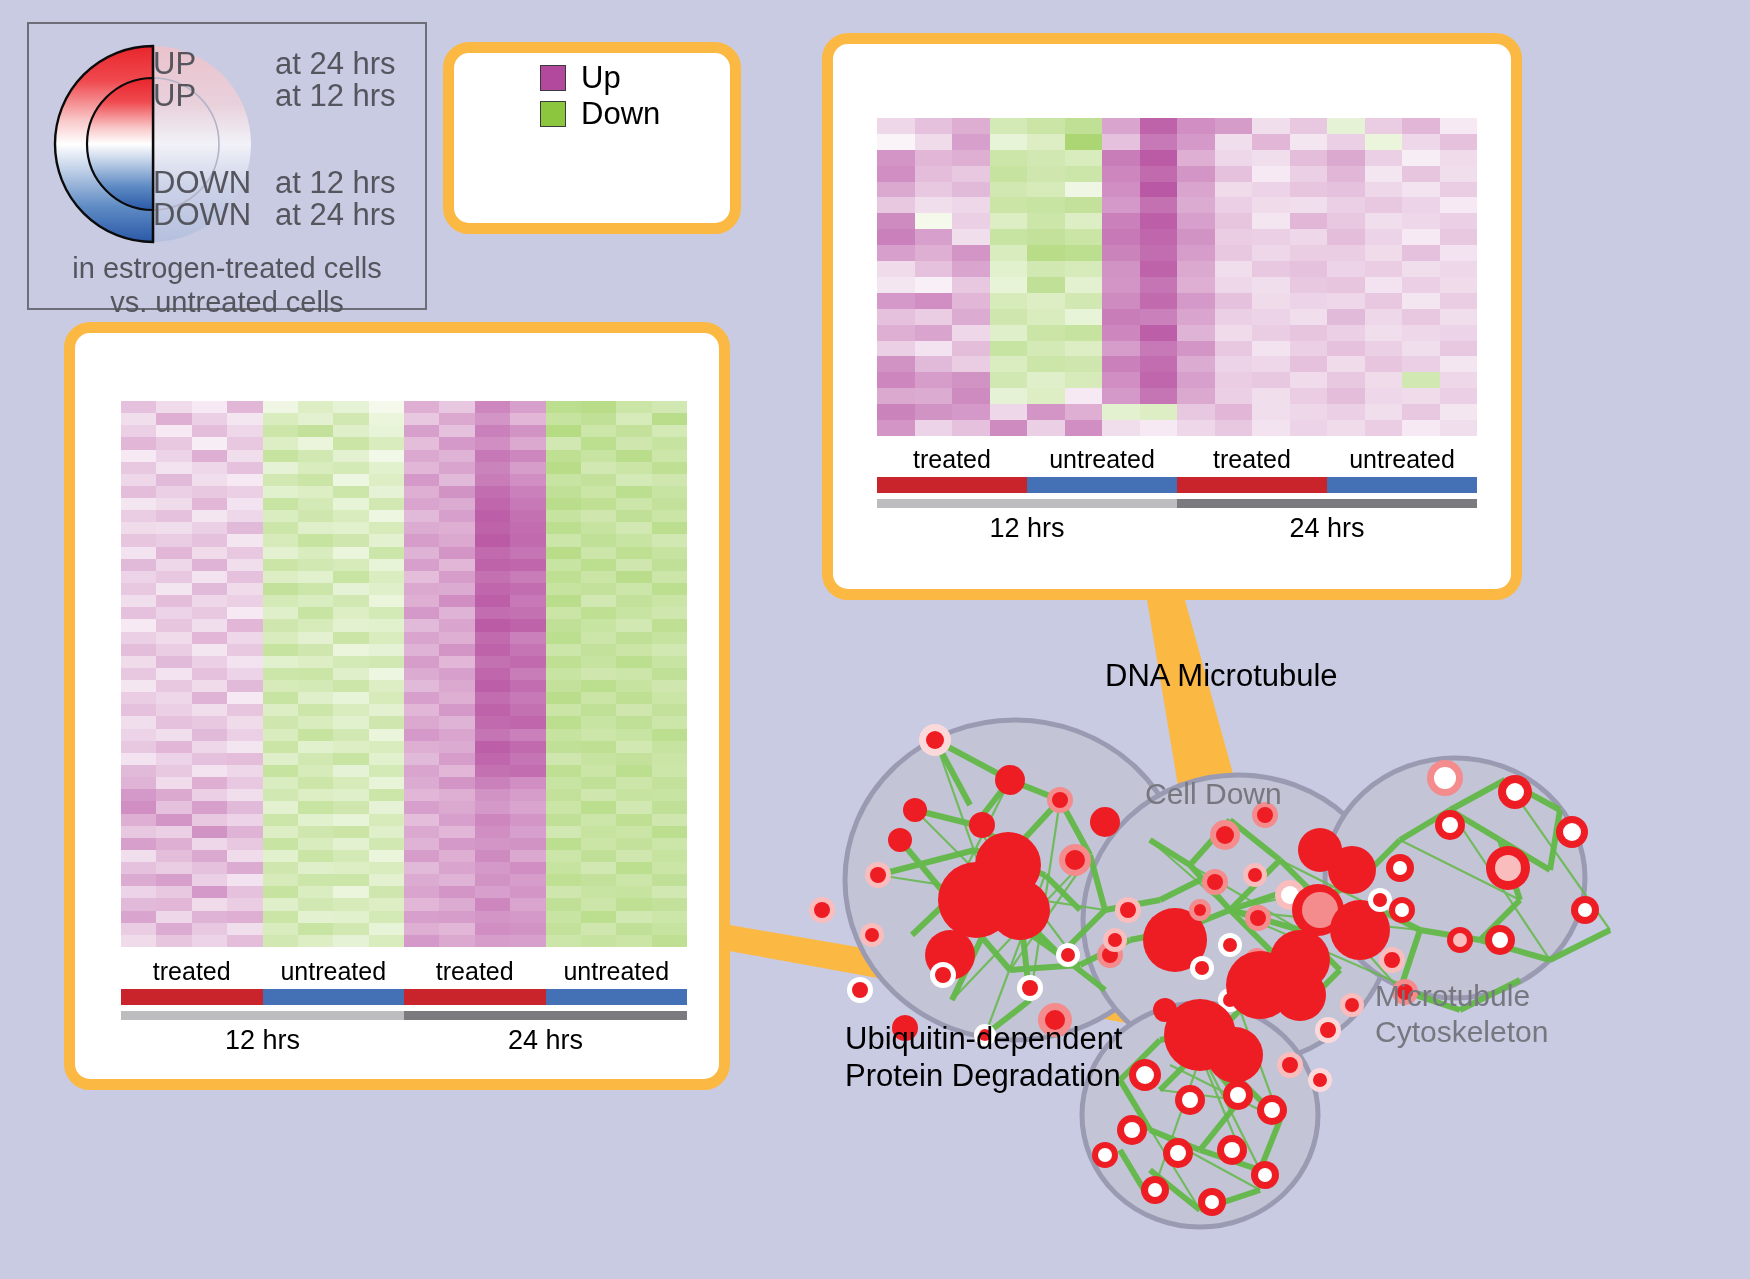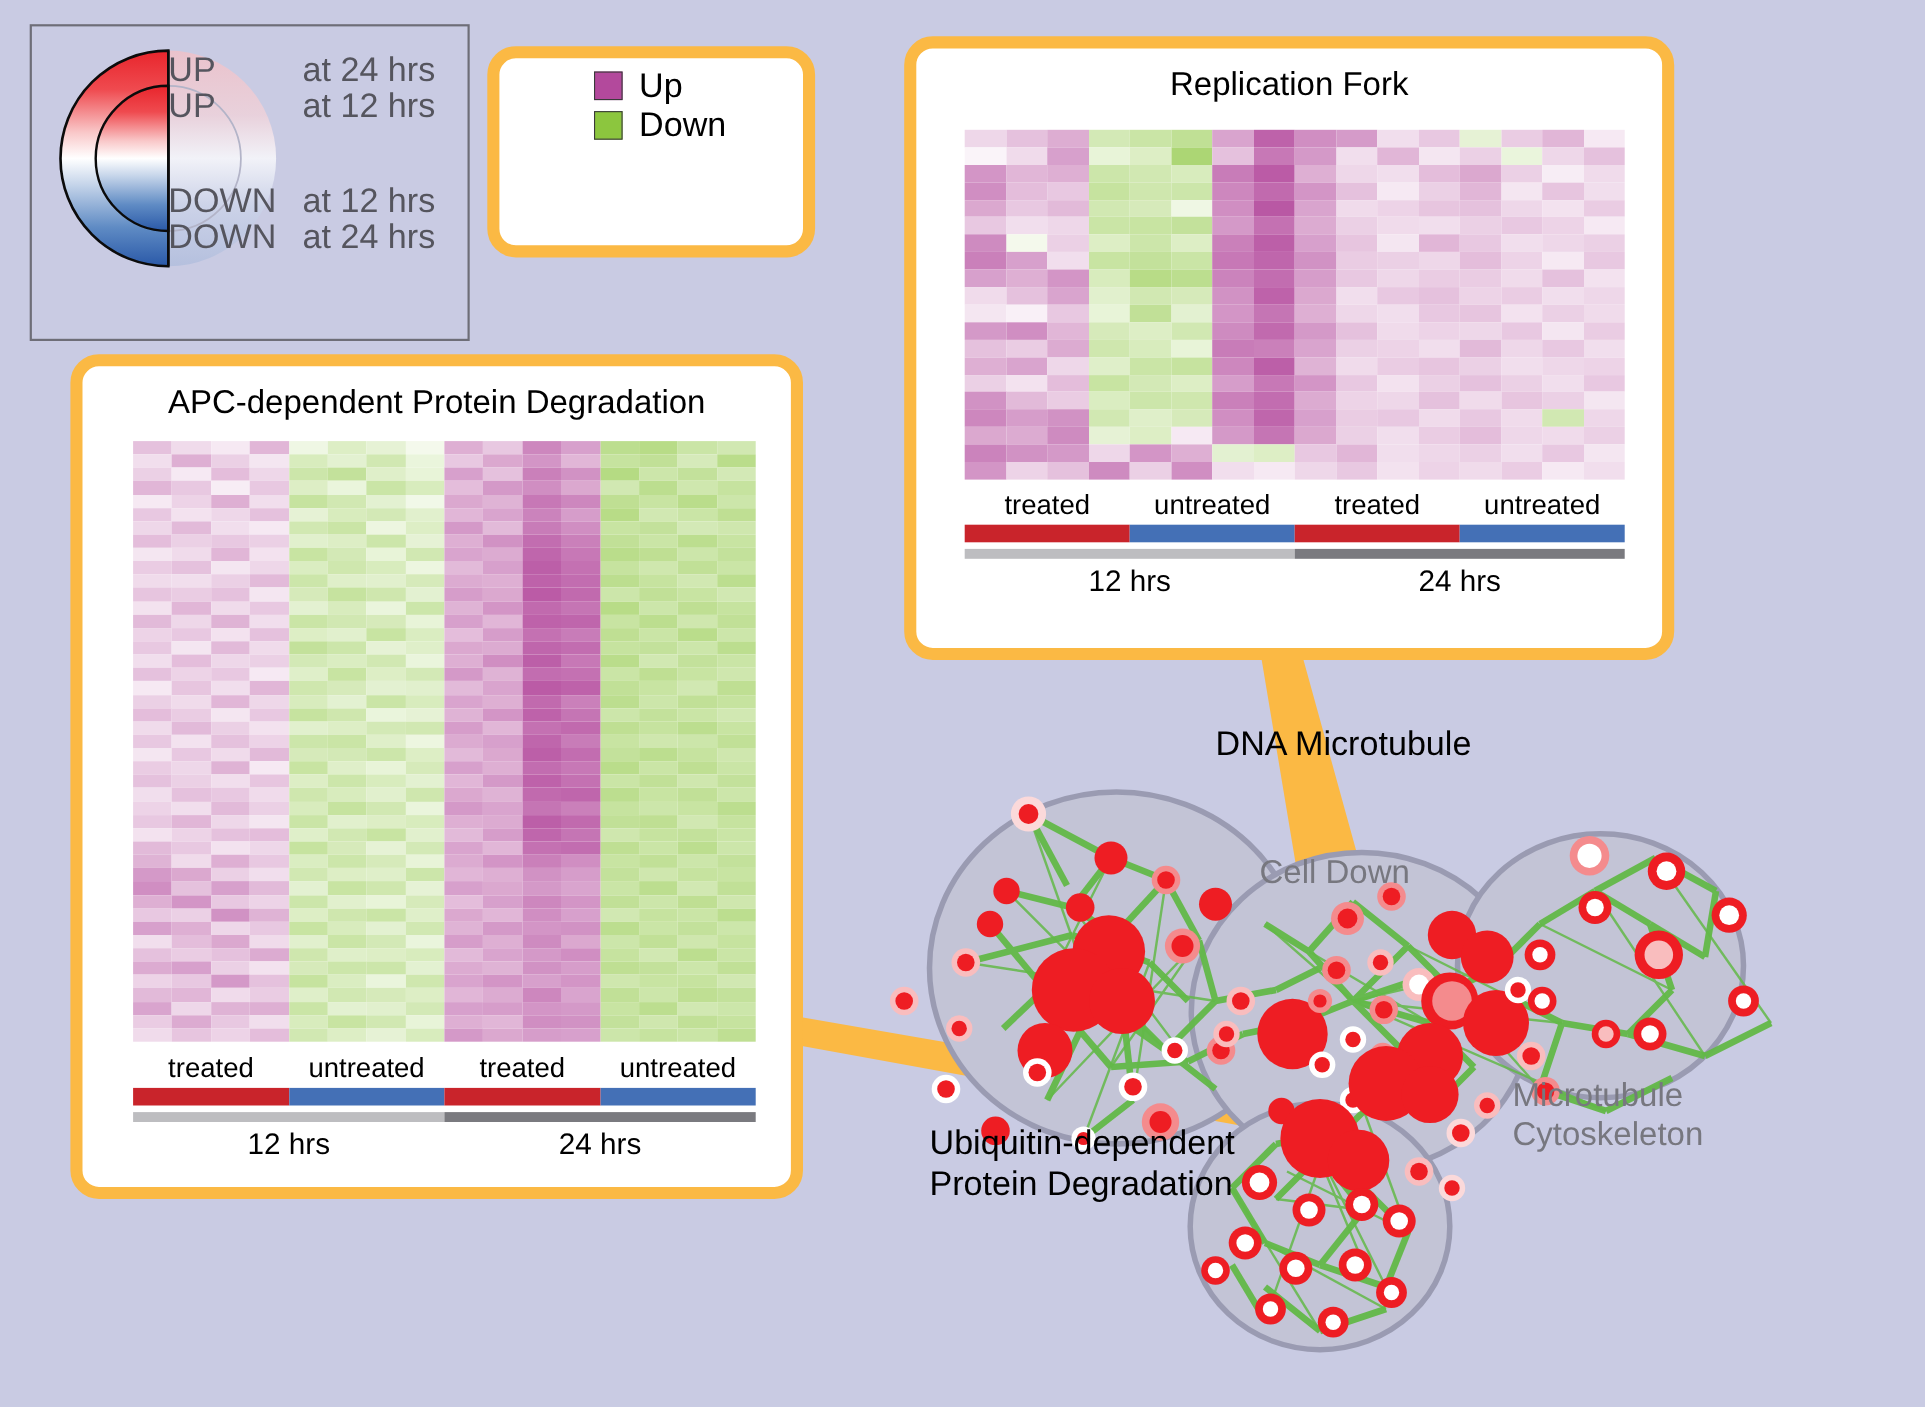--- a/index.html
+++ b/index.html
@@ -124,37 +124,38 @@
     <div class="cl-row">
       <span class="k">DOWN</span>
       <span class="v">at 12 hrs</span>
     </div>
     <div class="cl-row">
       <span class="k">DOWN</span>
       <span class="v">at 24 hrs</span>
     </div>
   </div>
 
+  <div class="cl-foot" style="white-space:pre-line">in estrogen-treated cells
+vs. untreated cells</div>
 </div>
 
 <div class="abs card" id="ud-legend">
   <div class="ud-items">
     <div class="ud-item">
       <span class="ud-swatch" style="background:#b3499c"></span>
       <span class="ud-label">Up</span>
     </div>
     <div class="ud-item">
       <span class="ud-swatch" style="background:#8cc63e"></span>
       <span class="ud-label">Down</span>
     </div>
   </div>
 </div>
 
 <div class="abs card" id="card-rep">
-  <div class="hm-title">Replication Fork</div>
   <div class="hm-wrap" style="top:74px;left:44px;right:34px;">
     <div class="hm-grid" id="grid-rep" style="height: 318px; grid-template-columns: repeat(16, 1fr); grid-template-rows: repeat(20, 1fr);">
         <div class="hm-cell" style="background:#eed7e9"></div>
         <div class="hm-cell" style="background:#e5c1dd"></div>
         <div class="hm-cell" style="background:#ddadd2"></div>
         <div class="hm-cell" style="background:#d3e9b6"></div>
         <div class="hm-cell" style="background:#cae5a6"></div>
         <div class="hm-cell" style="background:#c0e095"></div>
         <div class="hm-cell" style="background:#d9a4ce"></div>
         <div class="hm-cell" style="background:#be62aa"></div>
@@ -488,21 +489,20 @@
       <div style="background:#7a7a7f"></div>
     </div>
     <div class="time-labels">
       <div>12 hrs</div>
       <div>24 hrs</div>
     </div>
   </div>
 </div>
 
 <div class="abs card" id="card-apc">
-  <div class="hm-title">APC-dependent Protein Degradation</div>
   <div class="hm-wrap" style="top:68px;left:46px;right:32px;">
     <div class="hm-grid" id="grid-apc" style="height: 546px; grid-template-columns: repeat(16, 1fr); grid-template-rows: repeat(45, 1fr);">
         <div class="hm-cell" style="background:#e5c1dd"></div>
         <div class="hm-cell" style="background:#f0dbeb"></div>
         <div class="hm-cell" style="background:#f6e9f3"></div>
         <div class="hm-cell" style="background:#e1b6d7"></div>
         <div class="hm-cell" style="background:#eff7e4"></div>
         <div class="hm-cell" style="background:#ddeec5"></div>
         <div class="hm-cell" style="background:#e6f2d5"></div>
         <div class="hm-cell" style="background:#f4f9ec"></div>

